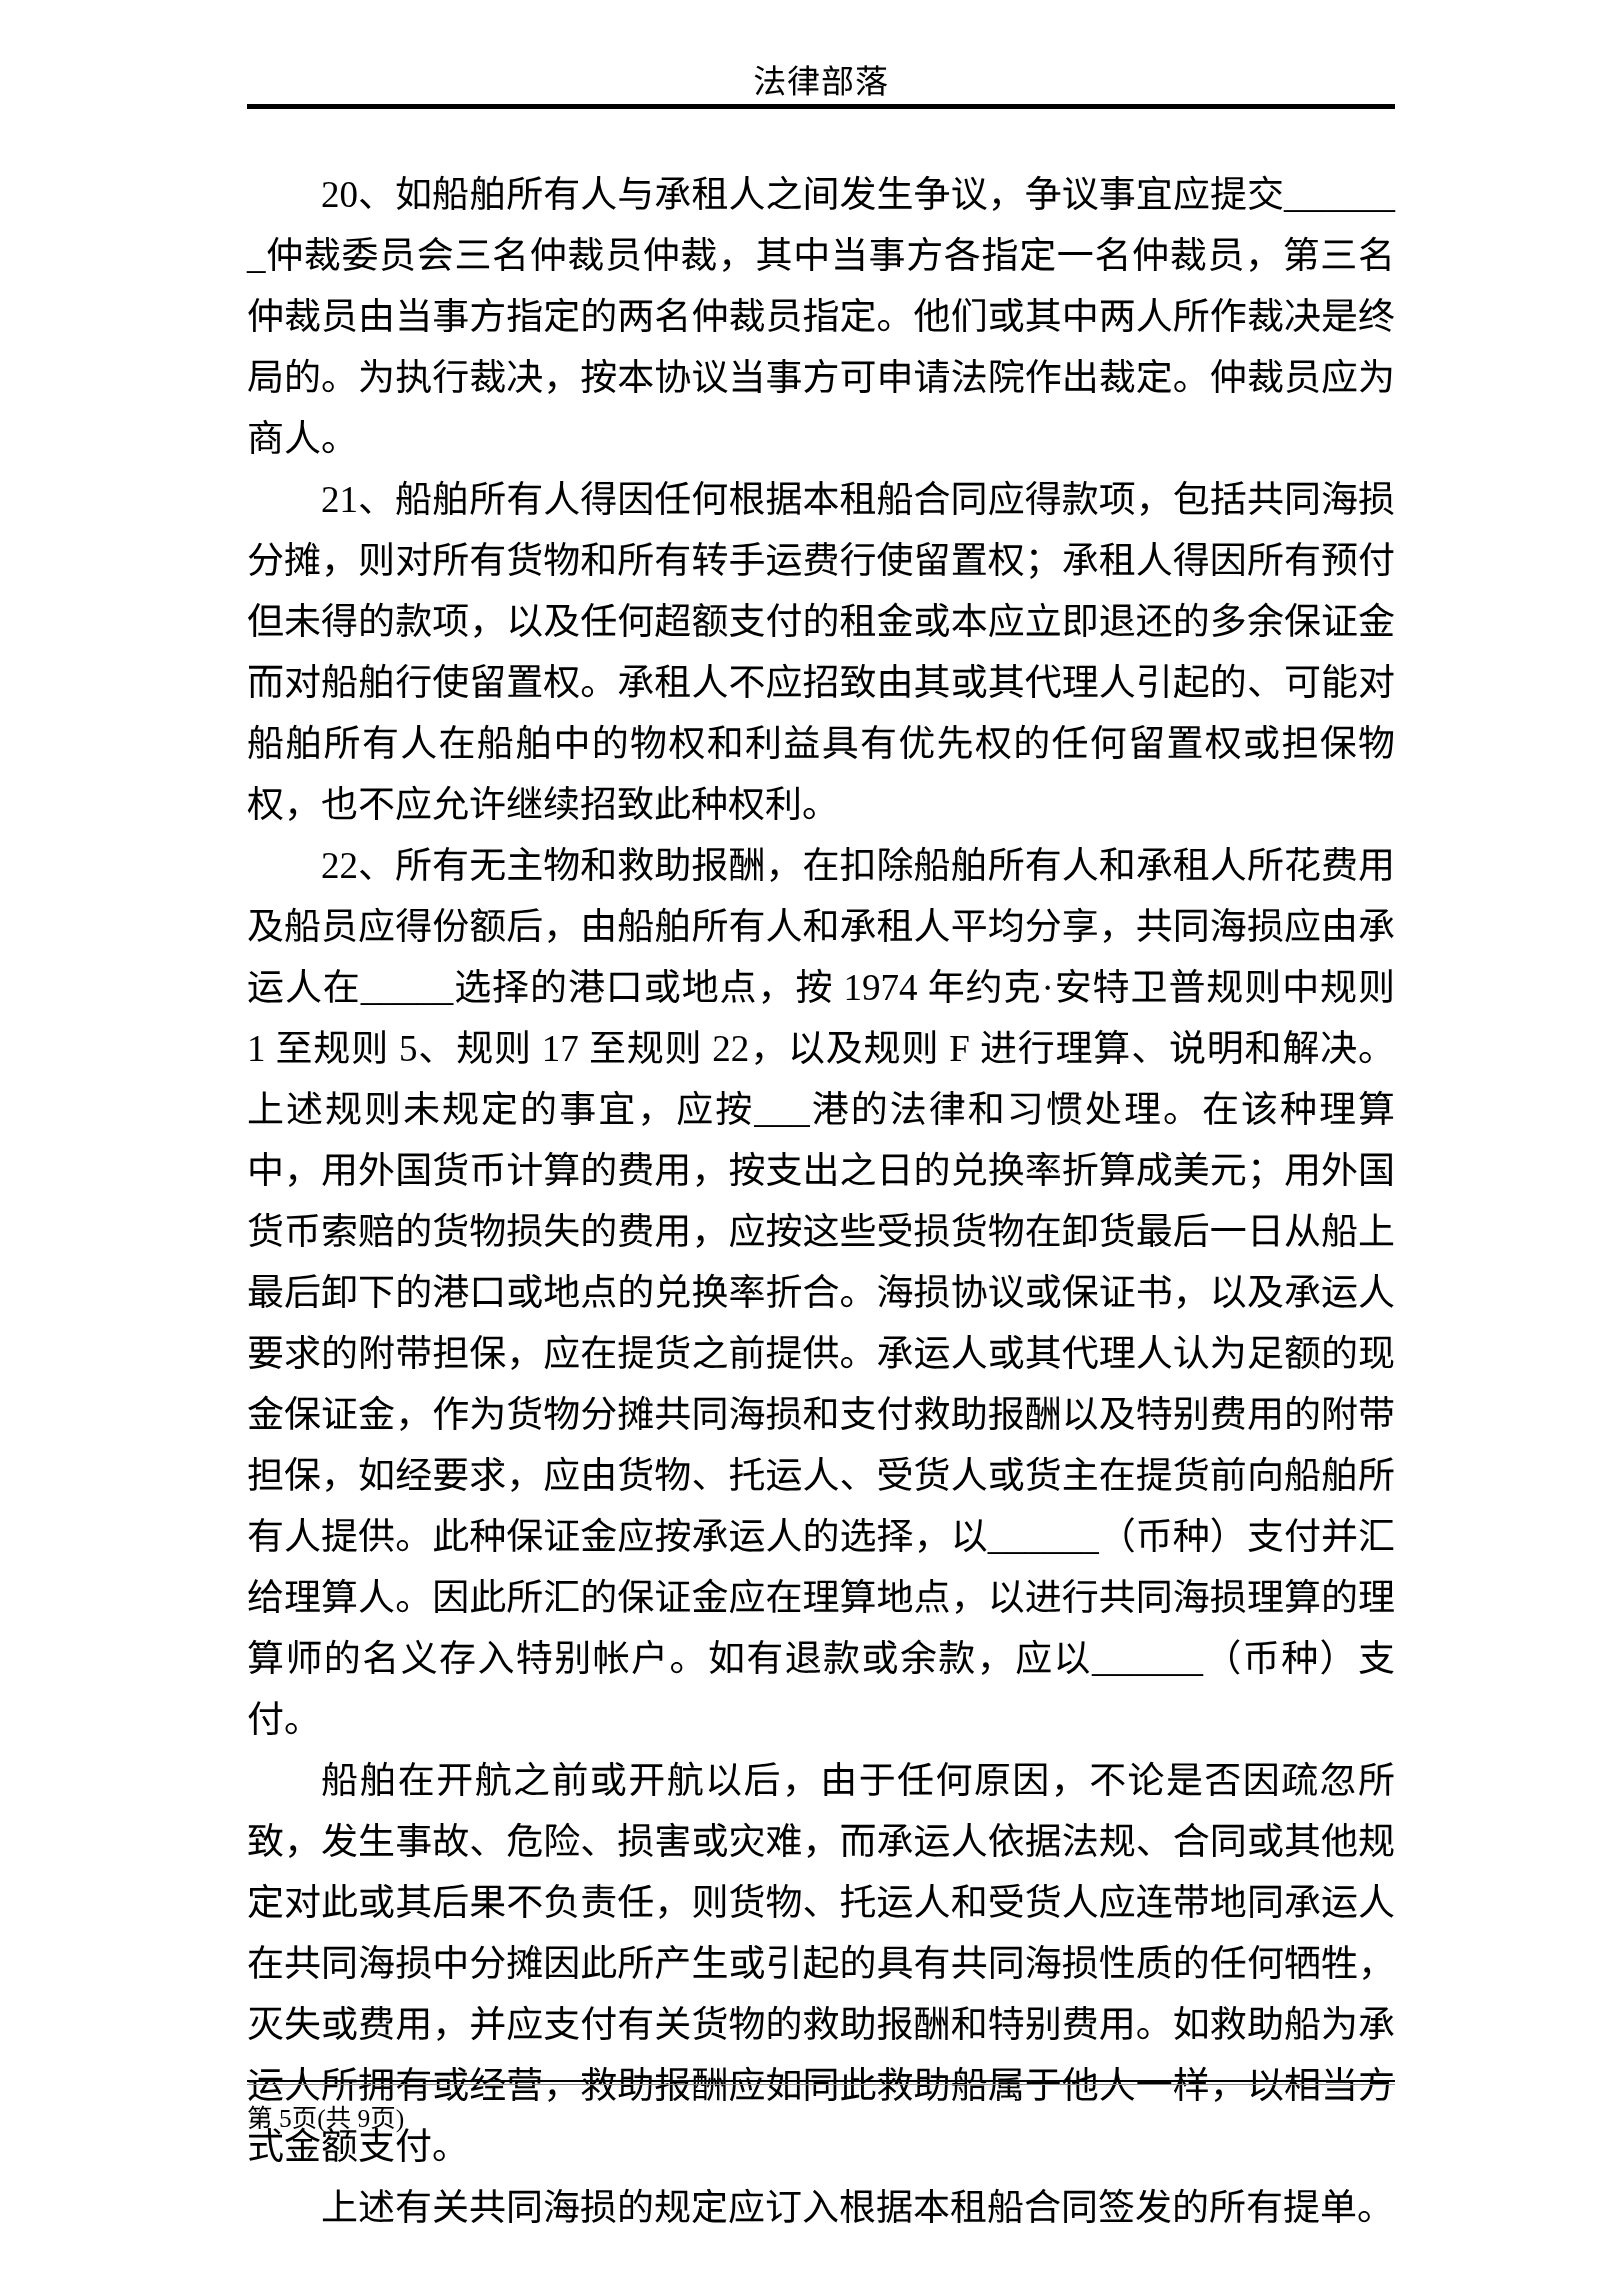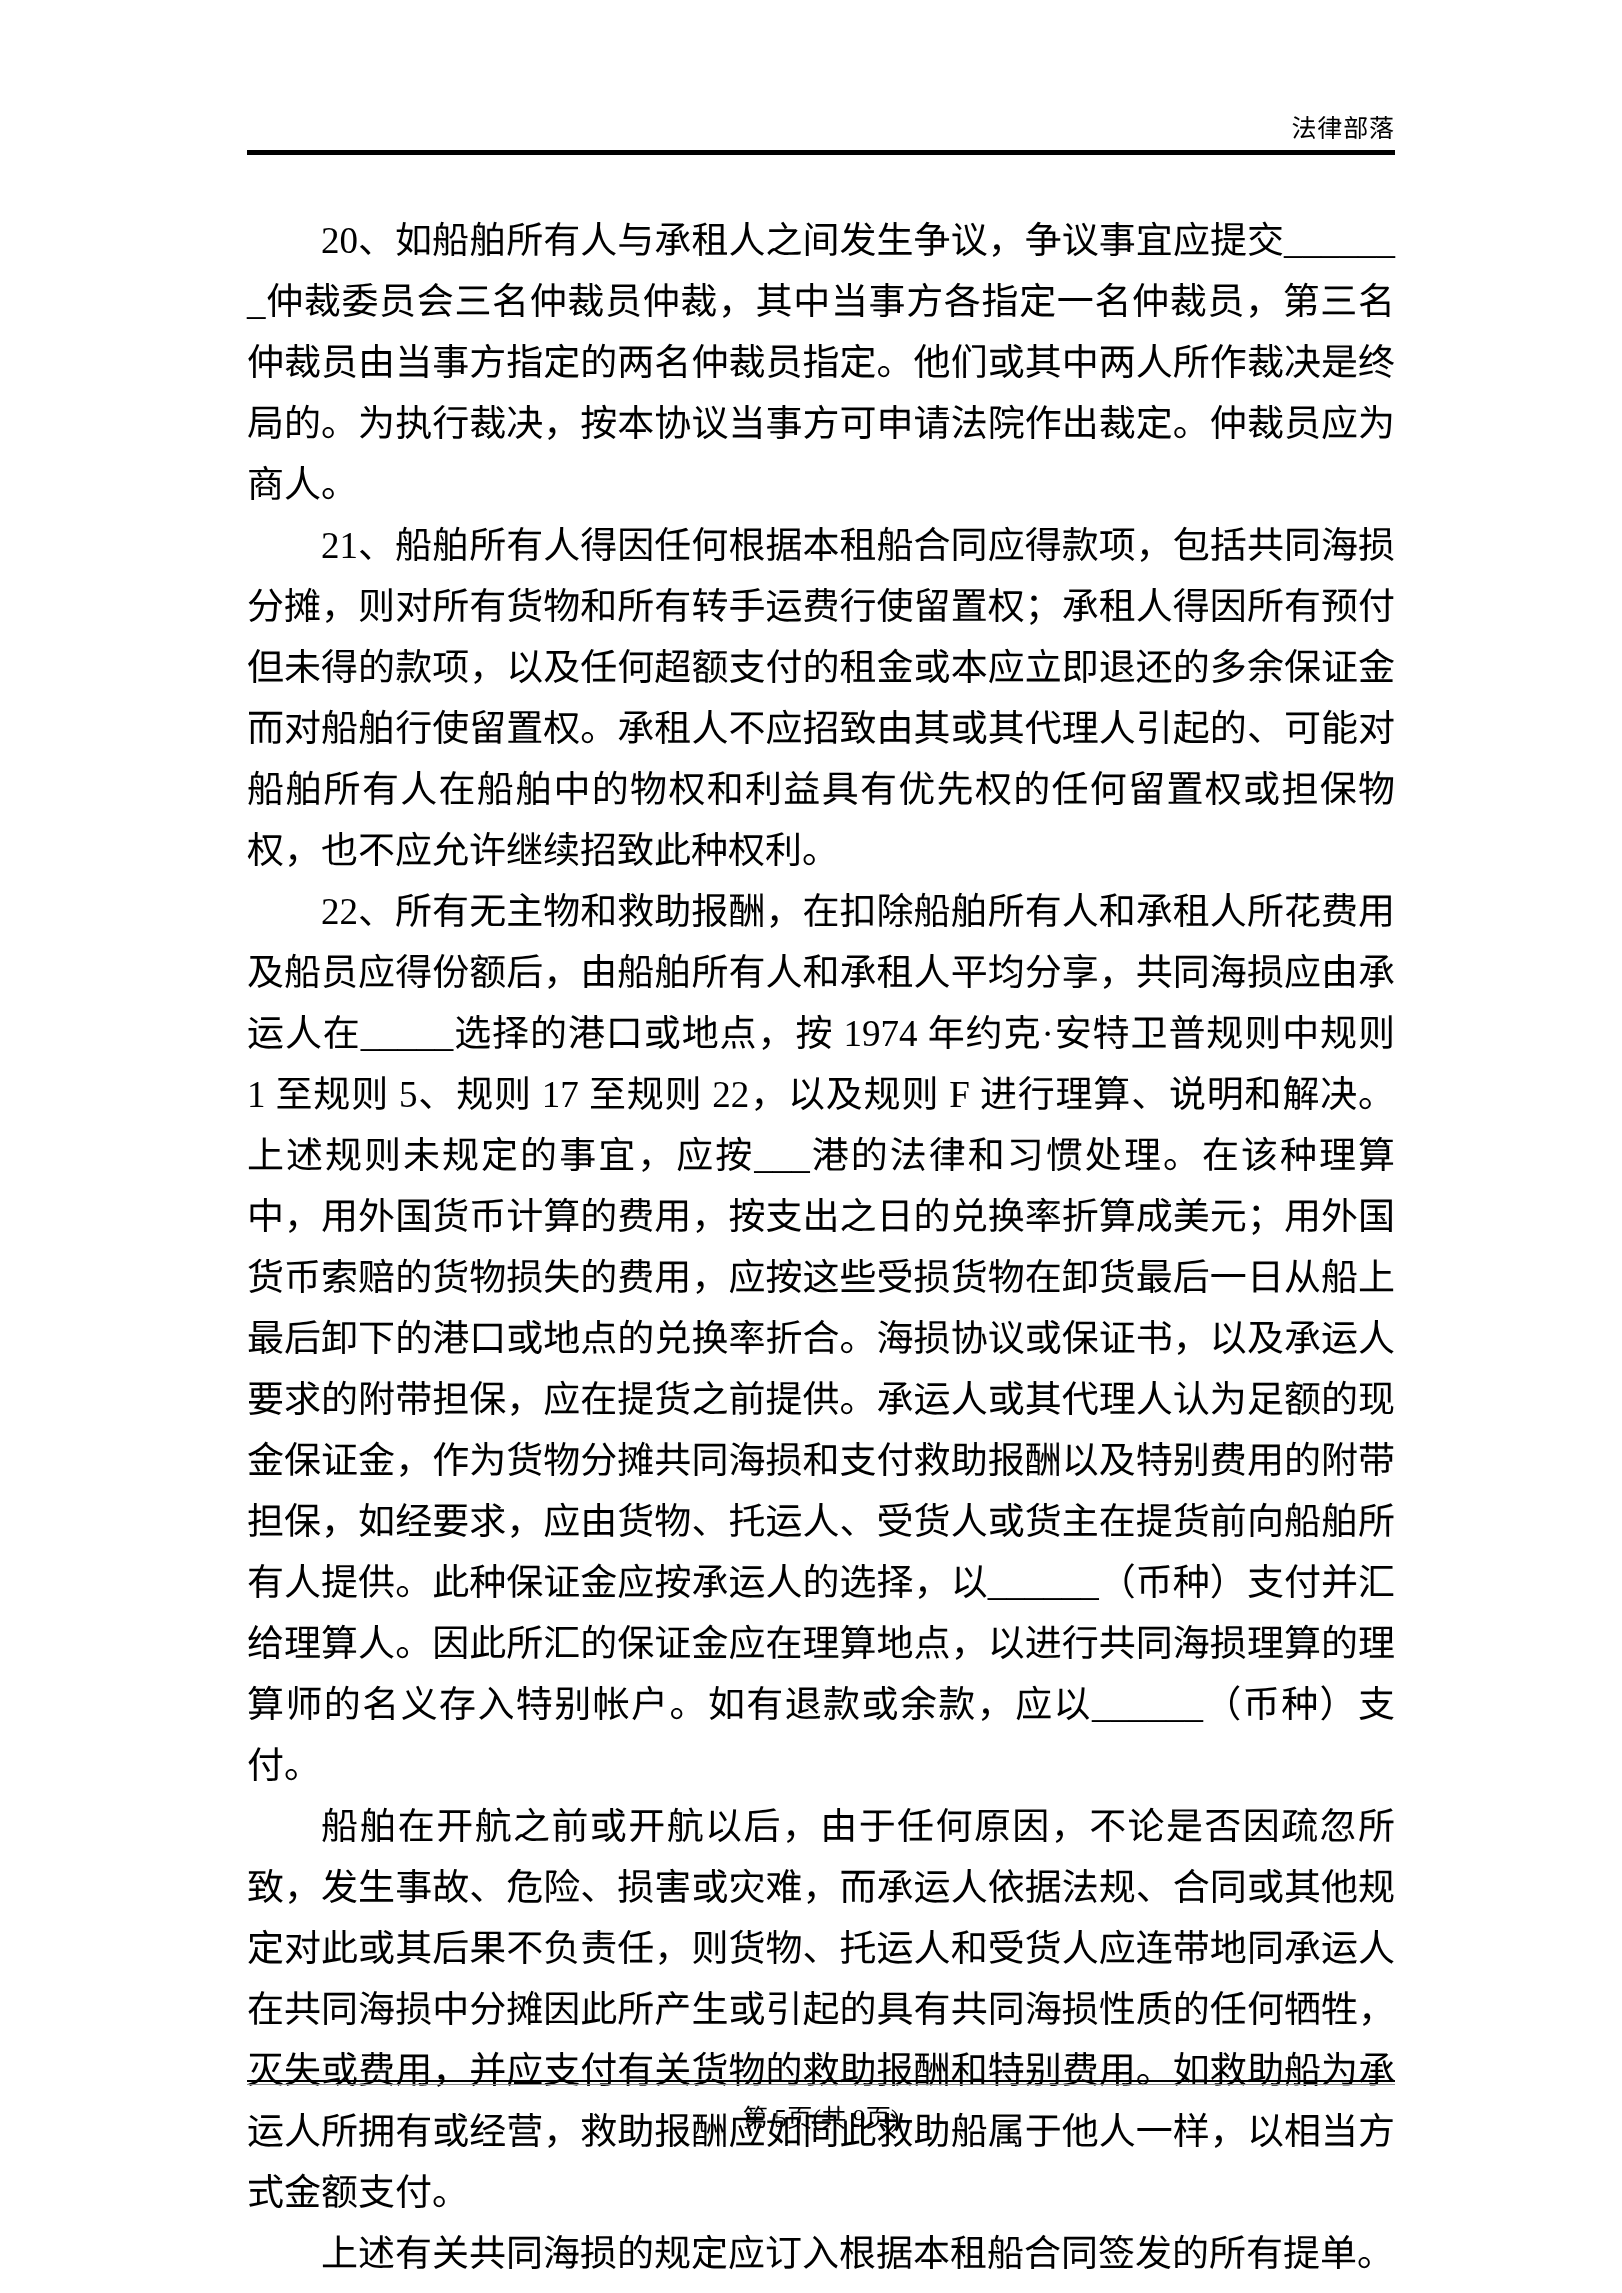--- a/index.html
+++ b/index.html
@@ -16,23 +16,23 @@
     font-family: "Liberation Serif", serif;
     color: #000000;
   }
   .content {
     position: absolute;
     left: 247px;
     top: 0;
     width: 1148px;
   }
   .brand {
-    margin-top: 113px;
-    text-align: right;
-    font-size: 25px;
+    margin-top: 67px;
+    text-align: center;
+    font-size: 33px;
     line-height: 31px;
     letter-spacing: 0.9px;
   }
   .header-rule {
     margin-top: 5.5px;
     height: 5.5px;
     background: #000000;
   }
   .doc-body {
     margin-top: 55px;
@@ -52,21 +52,21 @@
     top: 2080px;
     width: 1148px;
   }
   .footer-rule {
     height: 1.8px;
     border-top: 2.7px solid #000000;
     border-bottom: 0.9px solid #8a8a8a;
   }
   .page-number {
     margin-top: 18px;
-    text-align: center;
+    text-align: left;
     font-size: 25.5px;
     line-height: 31px;
   }
 </style>
 </head>
 <body>
 
 <div class="page">
 
   <div class="content">

